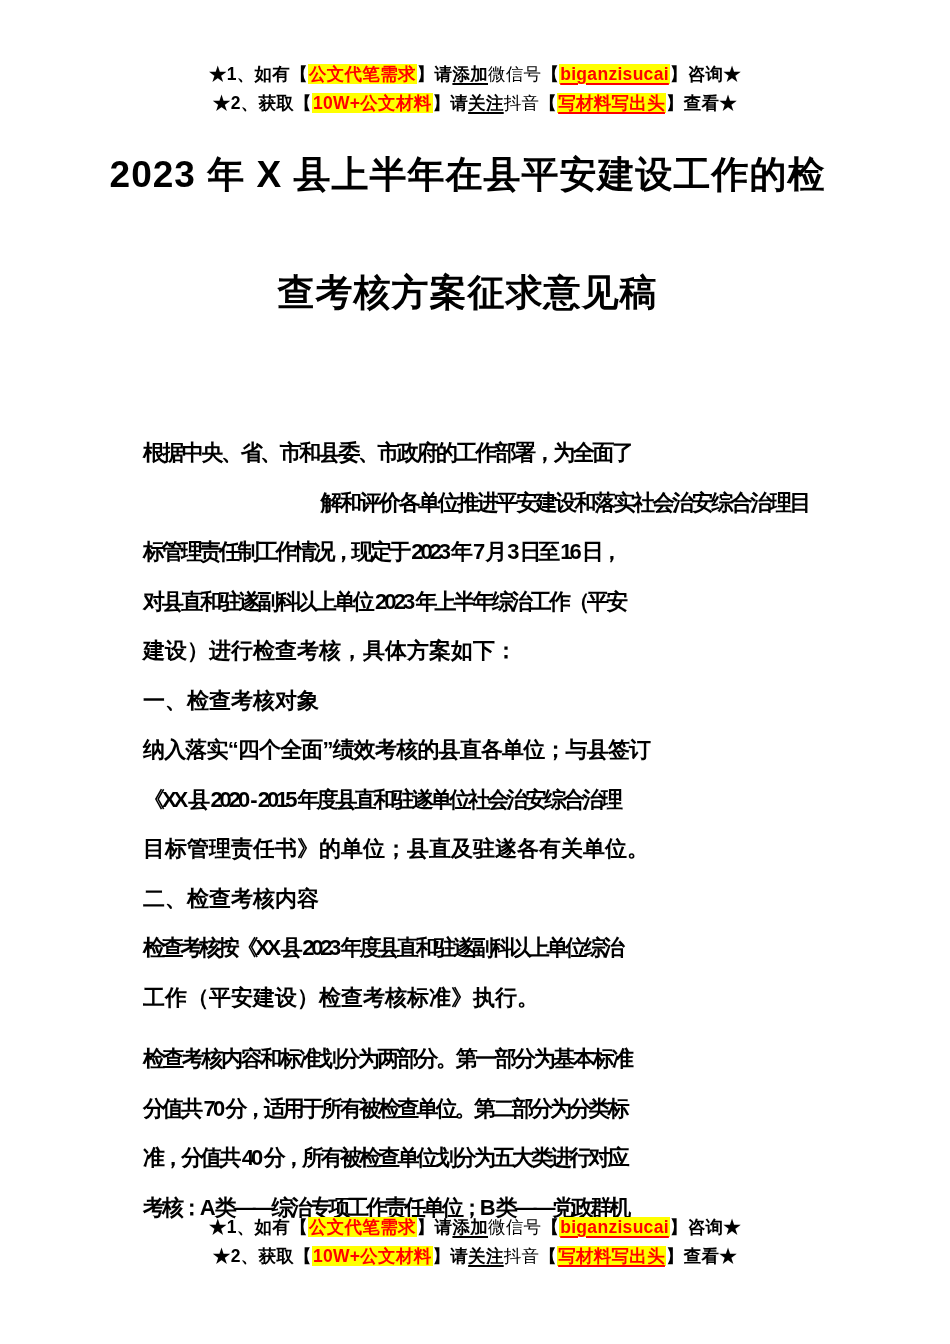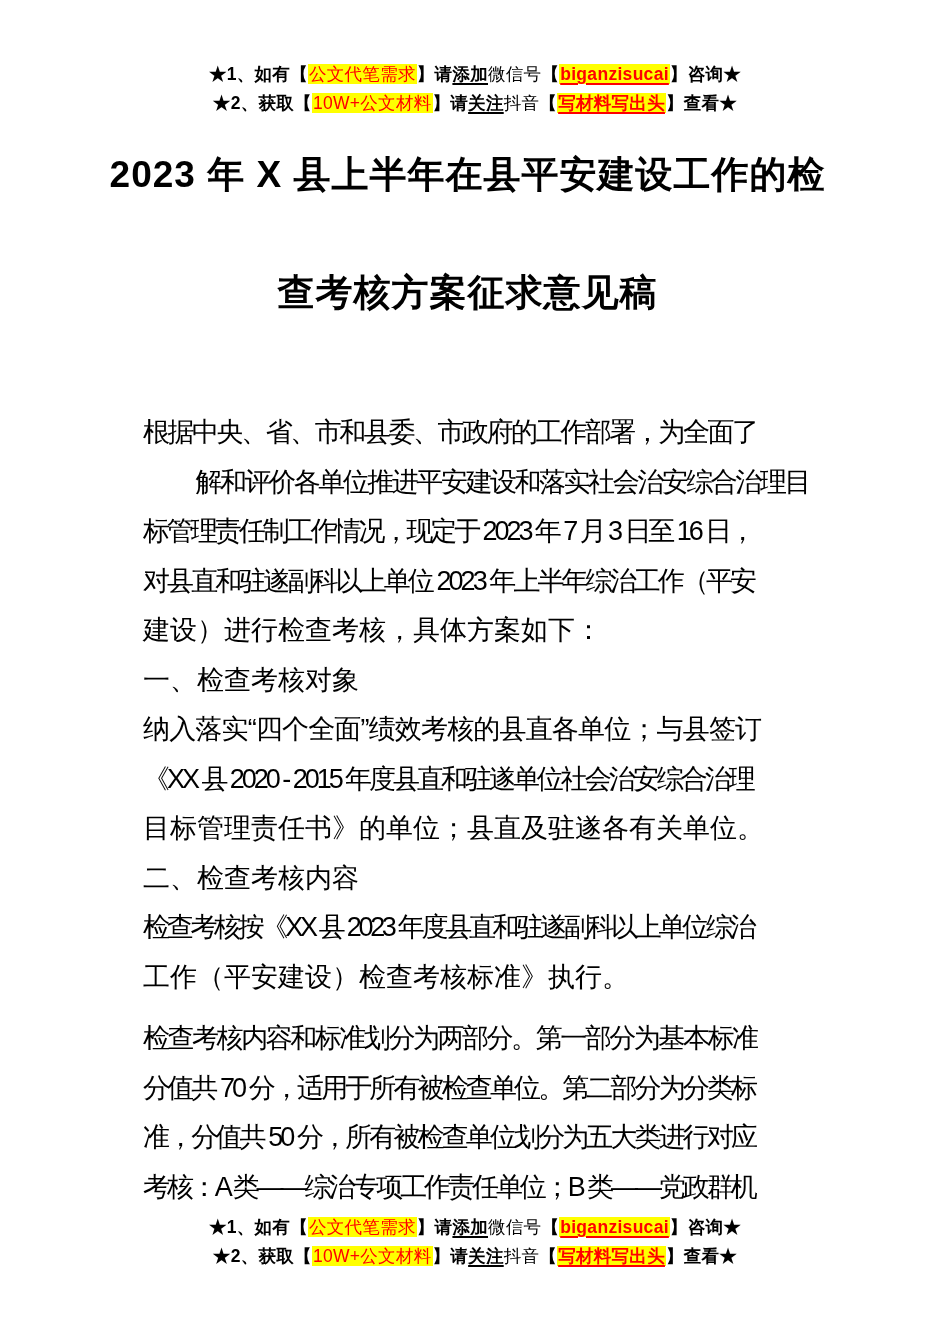--- a/index.html
+++ b/index.html
@@ -29,21 +29,21 @@
   .promo-footer{top:1213px;}
   .seg-b{font-weight:700;}
   .seg-n{font-weight:400;}
   .seg-bu{
     font-weight:700;
     text-decoration:underline;
     text-decoration-thickness:2px;
     text-underline-offset:3px;
   }
   .seg-rh{
-    font-weight:400;
+    font-weight:700;
     color:var(--red);
     background:var(--yellow);
     padding:0 1px;
   }
   .seg-rhu{
     font-weight:700;
     color:var(--red);
     background:var(--yellow);
     padding:0 1px;
     text-decoration:underline;
@@ -56,23 +56,23 @@
     position:absolute;top:116px;left:0;right:15px;
     text-align:center;
     font-size:37px;
     font-weight:900;
     line-height:118px;
     letter-spacing:1px;
   }
   
   .docbody{
     position:absolute;
-    top:408px;left:143px;width:666px;
-    font-size:27px;
-    font-weight:400;
+    top:428px;left:143px;width:666px;
+    font-size:22px;
+    font-weight:700;
     line-height:49.5px;
   }
   .bline{
     white-space:nowrap;
     height:49.5px;
     overflow:visible;
   }
 </style>
 </head>
 <body>
@@ -97,21 +97,21 @@
       <div class="bline">建设）进行检查考核，具体方案如下：</div>
       <div class="bline">一、检查考核对象</div>
       <div class="bline" style="letter-spacing: -0.83px;">纳入落实“四个全面”绩效考核的县直各单位；与县签订</div>
       <div class="bline" style="letter-spacing: -3.03px;">《XX 县 2020 - 2015 年度县直和驻遂单位社会治安综合治理</div>
       <div class="bline">目标管理责任书》的单位；县直及驻遂各有关单位。</div>
       <div class="bline">二、检查考核内容</div>
       <div class="bline" style="letter-spacing: -3.3px;">检查考核按《XX 县 2023 年度县直和驻遂副科以上单位综治</div>
       <div class="bline">工作（平安建设）检查考核标准》执行。</div>
       <div class="bline" style="letter-spacing: -2.46px; margin-top: 12px;">检查考核内容和标准划分为两部分。第一部分为基本标准</div>
       <div class="bline" style="letter-spacing: -2.89px;">分值共 70 分，适用于所有被检查单位。第二部分为分类标</div>
-      <div class="bline" style="letter-spacing: -2.89px;">准，分值共 50 分，所有被检查单位划分为五大类进行对应</div>
+      <div class="bline" style="letter-spacing: -2.89px;">准，分值共 40 分，所有被检查单位划分为五大类进行对应</div>
       <div class="bline" style="letter-spacing: -3.07px;">考核：A 类——综治专项工作责任单位；B 类——党政群机</div>
     </div>
 
   <div class="promo promo-footer">
       <div class="promo-line"><span class="seg-b">★1、如有【</span><span class="seg-rh">公文代笔需求</span><span class="seg-b">】请</span><span class="seg-bu">添加</span><span class="seg-n">微信号</span><span class="seg-b">【</span><span class="seg-rhu">biganzisucai</span><span class="seg-b">】咨询★</span></div>
       <div class="promo-line"><span class="seg-b">★2、获取【</span><span class="seg-rh">10W+公文材料</span><span class="seg-b">】请</span><span class="seg-bu">关注</span><span class="seg-n">抖音</span><span class="seg-b">【</span><span class="seg-rhu">写材料写出头</span><span class="seg-b">】查看★</span></div>
     </div>
 
 </div>
 

